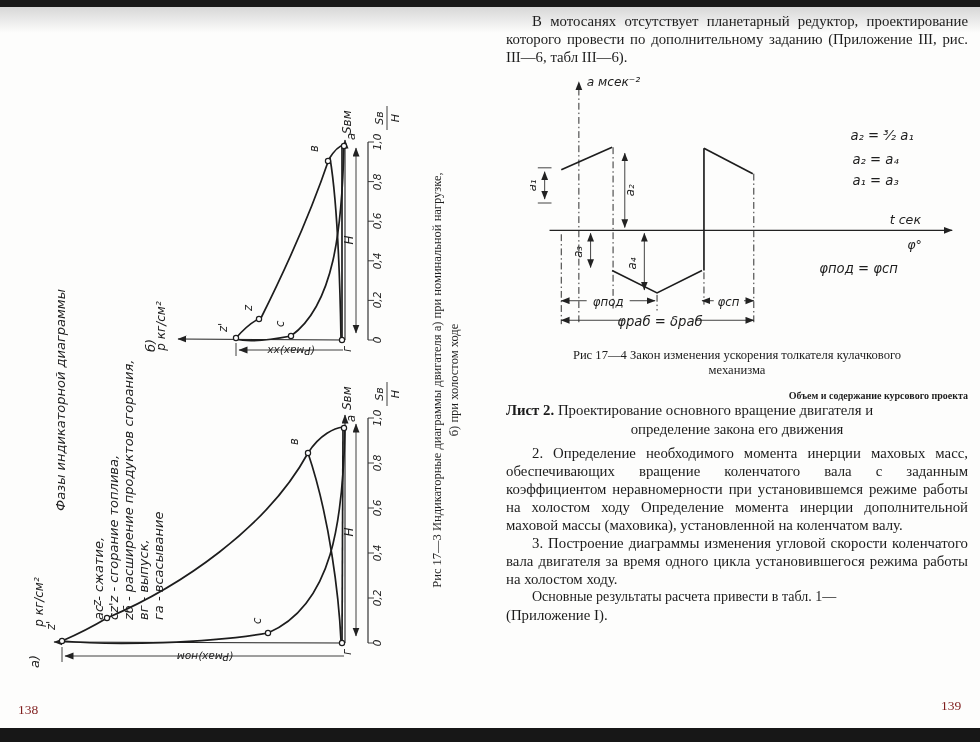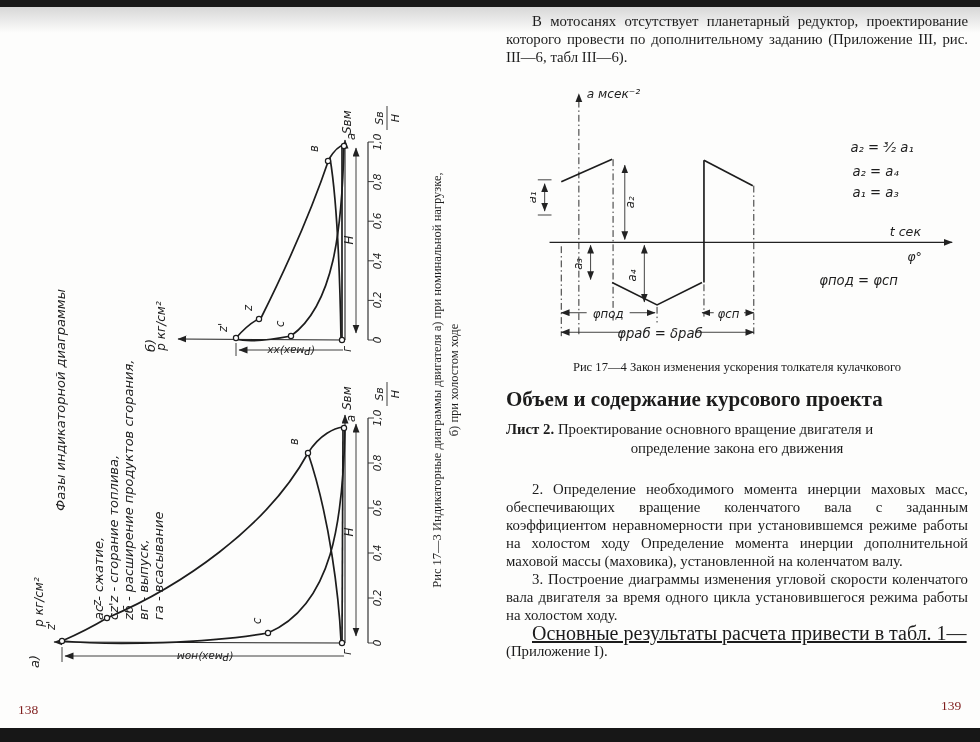--- a/index.html
+++ b/index.html
@@ -15,27 +15,27 @@
   .bar-bottom{position:absolute;left:0;top:728px;width:980px;height:14px;background:#171717;}
 
   .pageno{position:absolute;font-size:13.5px;color:#7f1d1d;}
   #pn-left{left:18px;top:702px;}
   #pn-right{left:941px;top:698px;}
 
   
   .right-col{position:absolute;left:506px;top:12px;width:462px;}
   .just{ text-align:justify; font-size:14.8px; line-height:18px; margin:0; }
   .indent{ text-indent:26px;font-family:Liberation Serif, serif; }
-  .fig-wrap{position:relative;height:266px;margin-top:16px;}
+  .fig-wrap{position:relative;height:266px;margin-top:4px;}
   .fig-wrap svg{position:absolute;left:24px;top:0;}
   .fig-caption{ text-align:center; font-size:12.6px; line-height:15px; margin:12px 0 12px 0;}
-  .sec-head{ text-align:left; font-weight:bold; font-size:21px; margin:4px 0 8px 0;}
+  .sec-head{ text-align:right; font-weight:bold; font-size:10px; margin:4px 0 0 0;}
   .sheet-l1{ font-size:14.8px; line-height:19px; }
-  .sheet-l2{ font-size:14.8px; line-height:19px; text-align:center; margin-bottom:22px;}
-  .closing1{ font-size:20px; line-height:18px; text-indent:26px;text-decoration:underline;}
+  .sheet-l2{ font-size:14.8px; line-height:19px; text-align:center; margin-bottom:5px;}
+  .closing1{ font-size:14px; line-height:18px; text-indent:26px;}
   .closing2{ font-size:14.8px; line-height:18px;}
   b.sheet{font-weight:bold;}
 
   
   svg text{fill:#1e1e1e;}
   .hand{font-family:"DejaVu Sans",sans-serif;font-style:italic;}
   .cap {font-family:"Liberation Serif",serif;}
   .ln  {stroke:#222;stroke-width:1.1;fill:none;}
   .cv  {stroke:#1d1d1d;stroke-width:1.7;fill:none;}
   .dim {stroke:#2a2a2a;stroke-width:0.9;fill:none;}
@@ -259,20 +259,21 @@
         <text x="328" y="72">a₂ = ³⁄₂ a₁</text>
         <text x="330" y="96">a₂ = a₄</text>
         <text x="330" y="118">a₁ = a₃</text>
         <text x="296" y="208">φпод = φсп</text>
       </g>
     </svg>
   </div>
 
   <div class="fig-caption">
     <div>Рис 17—4 Закон изменения ускорения толкателя кулачкового</div>
+    <div>механизма</div>
   </div>
 
   <div class="sec-head">Объем и содержание курсового проекта</div>
 
   <div class="sheet-l1"><b class="sheet">Лист 2.</b><span> Проектирование основного вращение двигателя и</span></div>
   <div class="sheet-l2">определение закона его движения</div>
 
   <p class="just indent">2. Определение необходимого момента инерции маховых масс, обеспечивающих вращение коленчатого вала с заданным коэффициентом неравномерности при установившемся режиме работы на холостом ходу Определение момента инерции дополнительной маховой массы (маховика), установленной на коленчатом валу.</p>
   <p class="just indent">3. Построение диаграммы изменения угловой скорости коленчатого вала двигателя за время одного цикла установившегося режима работы на холостом ходу.</p>
 

